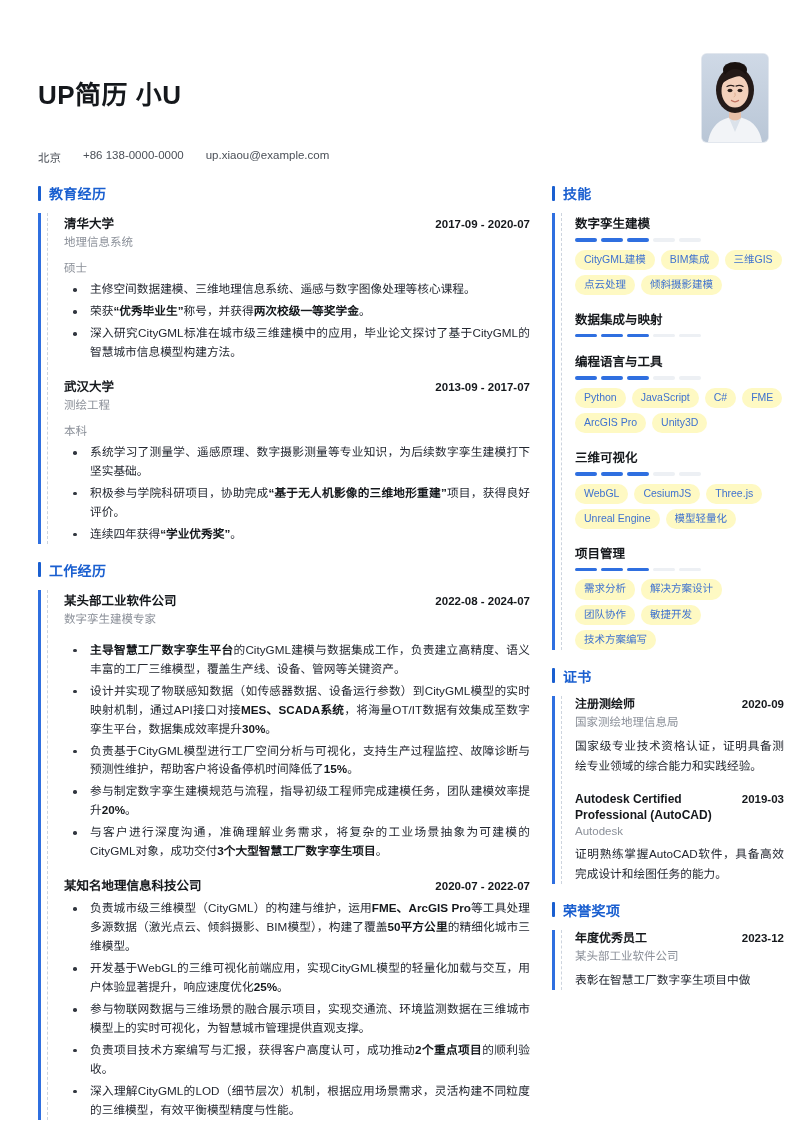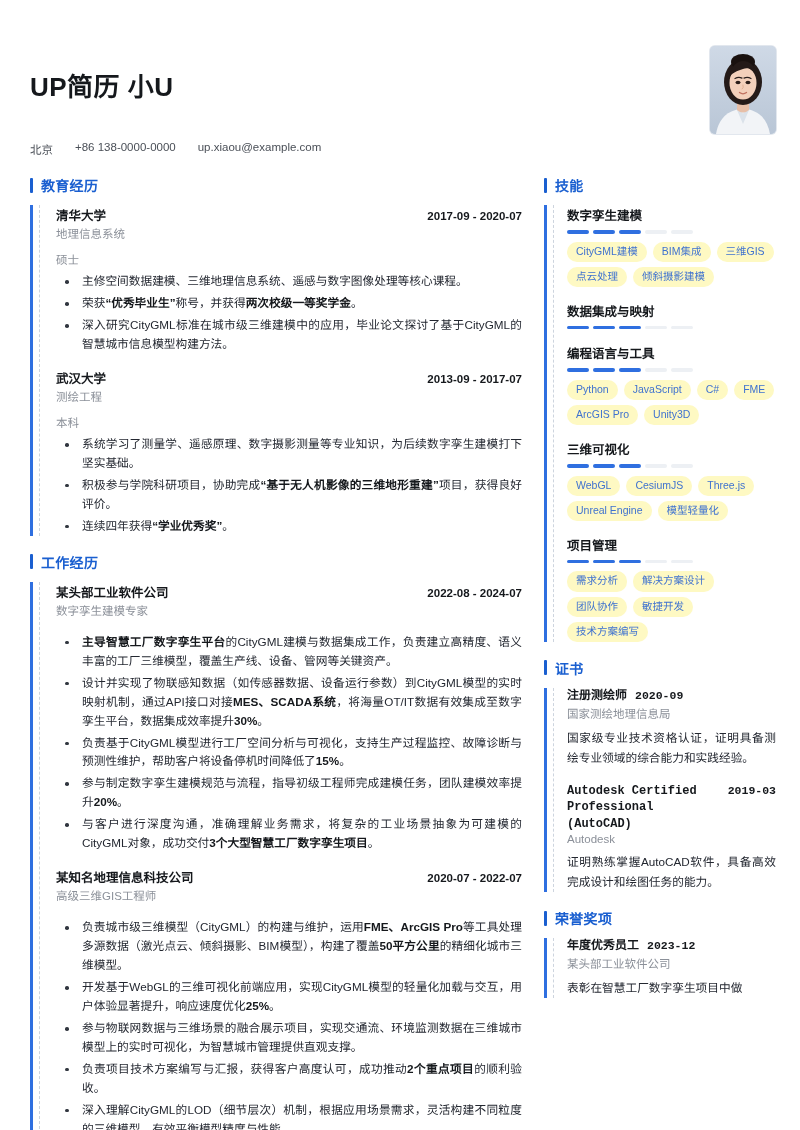--- a/index.html
+++ b/index.html
@@ -12,21 +12,21 @@
     font-family: "Liberation Sans", "DejaVu Sans", sans-serif;
     color: #1f2328;
     overflow: hidden;
   }
 
   .page {
     position: relative;
     width: 800px;
     height: 1130px;
     background: #fff;
-    padding: 0;
+    padding: 8px;
   }
 
   
   .header {
     display: flex;
     align-items: flex-start;
     justify-content: space-between;
     padding: 44px 24px 0 30px;
   }
   .header-left { padding-top: 28px; }
@@ -201,23 +201,23 @@
     padding: 3px 9px 4px 9px;
     line-height: 1.25;
     white-space: nowrap;
   }
 
   
   .cert { margin-bottom: 15px; }
   .cert:last-child { margin-bottom: 0; }
   .cert-line1 {
     display: flex;
+    justify-content: space-between;
     align-items: baseline;
     gap: 8px;
-    font-family: Liberation Mono, monospace;
   }
   .cert-name {
     font-size: 12px;
     font-weight: 700;
     color: #15181c;
     line-height: 1.35;
   }
   .cert-date {
     font-size: 11.5px;
     font-weight: 700;
@@ -353,24 +353,20 @@
                     <li><span>负责基于CityGML模型进行工厂空间分析与可视化，支持生产过程监控、故障诊断与预测性维护，帮助客户将设备停机时间降低了</span><b>15%</b><span>。</span></li>
                     <li><span>参与制定数字孪生建模规范与流程，指导初级工程师完成建模任务，团队建模效率提升</span><b>20%</b><span>。</span></li>
                     <li><span>与客户进行深度沟通，准确理解业务需求，将复杂的工业场景抽象为可建模的CityGML对象，成功交付</span><b>3个大型智慧工厂数字孪生项目</b><span>。</span></li>
                   </ul>
                 </div>
                 <div class="entry">
                   <div class="entry-line1">
                     <span class="entry-org">某知名地理信息科技公司</span>
                     <span class="entry-date">2020-07 - 2022-07</span>
                   </div>
-                  <div class="entry-line2">
-                    <span class="entry-role">高级三维GIS工程师</span>
-                    <span class="entry-extra"></span>
-                  </div>
                   <ul class="bullets">
                     <li><span>负责城市级三维模型（CityGML）的构建与维护，运用</span><b>FME、ArcGIS Pro</b><span>等工具处理多源数据（激光点云、倾斜摄影、BIM模型），构建了覆盖</span><b>50平方公里</b><span>的精细化城市三维模型。</span></li>
                     <li><span>开发基于WebGL的三维可视化前端应用，实现CityGML模型的轻量化加载与交互，用户体验显著提升，响应速度优化</span><b>25%</b><span>。</span></li>
                     <li><span>参与物联网数据与三维场景的融合展示项目，实现交通流、环境监测数据在三维城市模型上的实时可视化，为智慧城市管理提供直观支撑。</span></li>
                     <li><span>负责项目技术方案编写与汇报，获得客户高度认可，成功推动</span><b>2个重点项目</b><span>的顺利验收。</span></li>
                     <li><span>深入理解CityGML的LOD（细节层次）机制，根据应用场景需求，灵活构建不同粒度的三维模型，有效平衡模型精度与性能。</span></li>
                   </ul>
                 </div>
               </div>
             </div>

